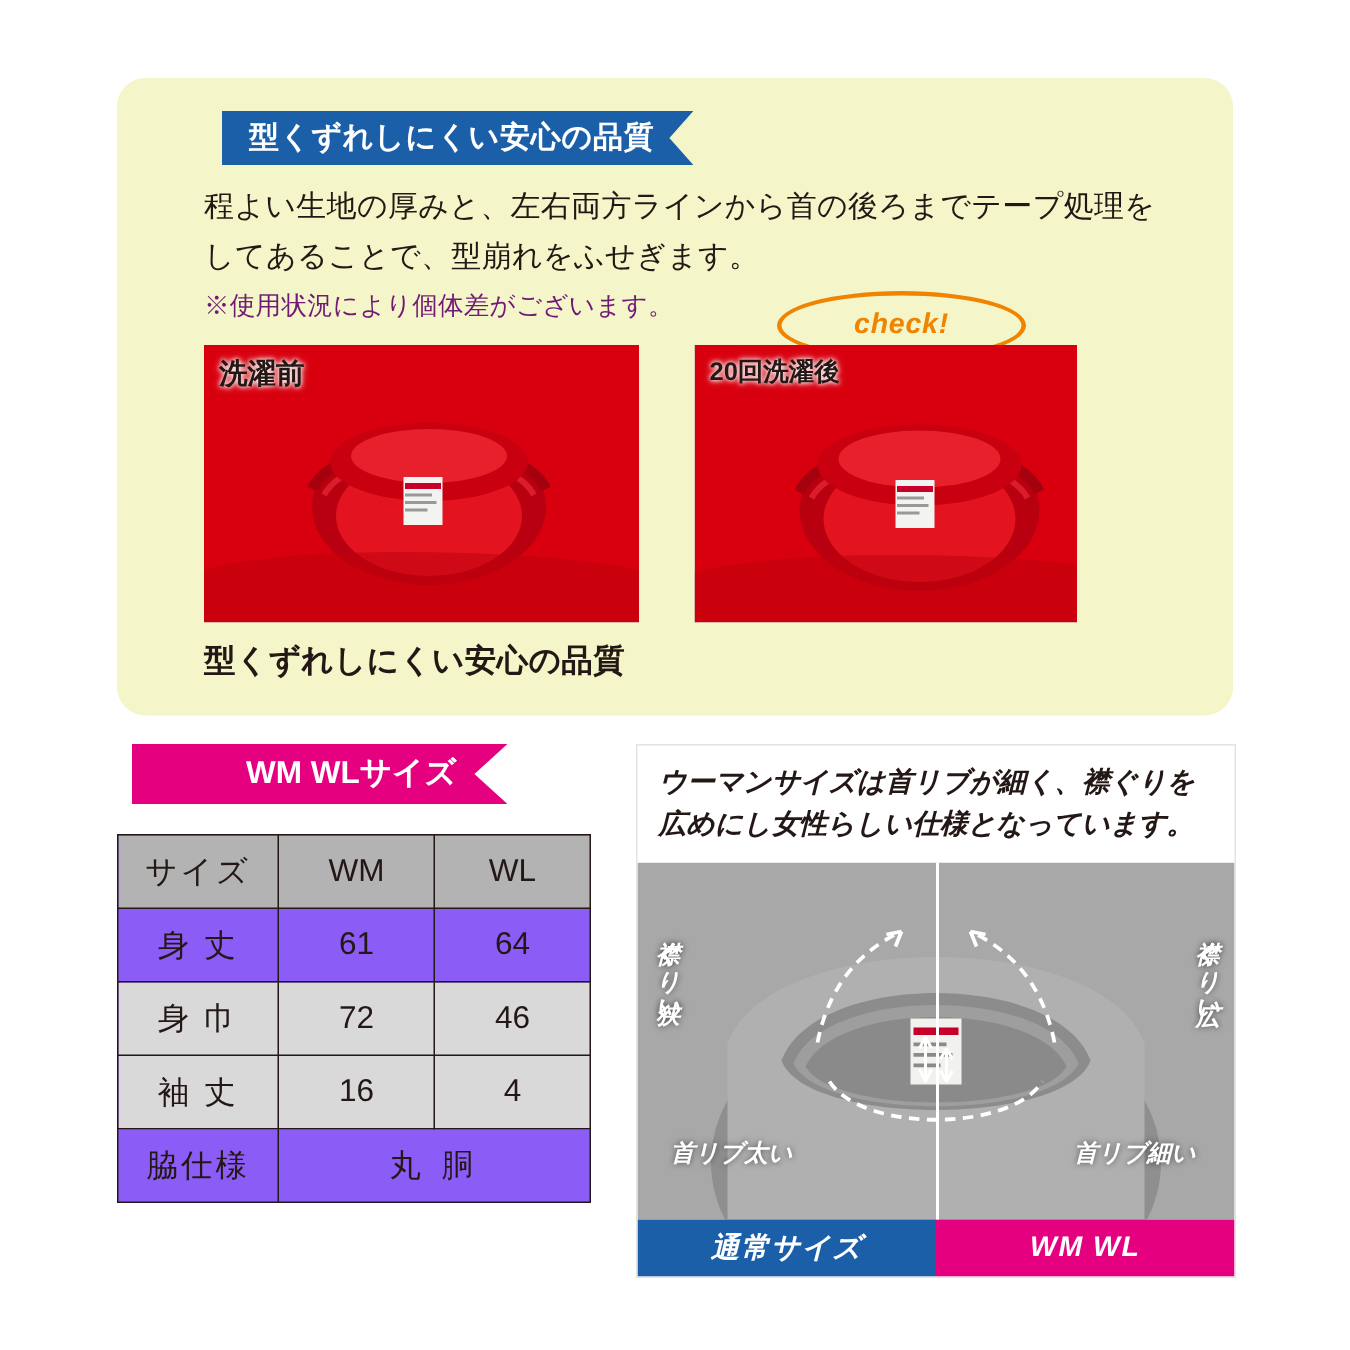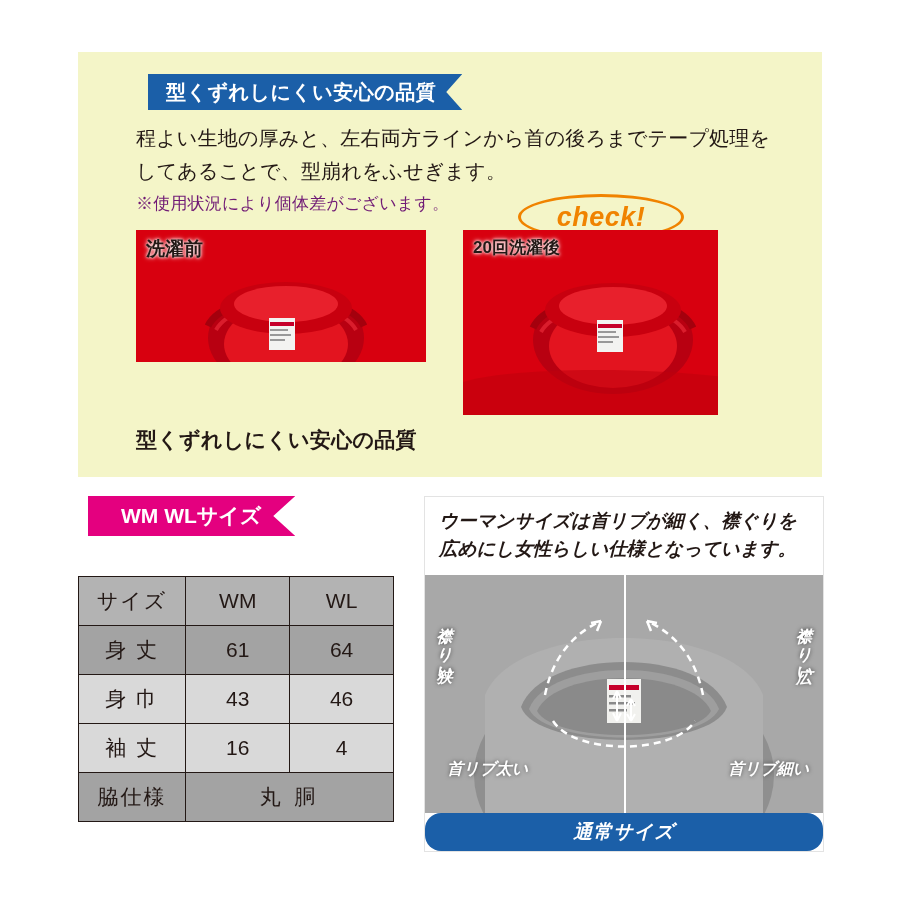--- a/index.html
+++ b/index.html
@@ -17,20 +17,21 @@
   }
 
   
   .top-panel {
     position: absolute;
     left: 78px;
     top: 52px;
     width: 744px;
     height: 425px;
     background: #f4f5c8;
+    border-radius: 19px;
   }
 
   .ribbon {
     position: absolute;
     left: 70px;
     top: 22px;
     height: 36px;
     background: #1b5fa8;
     color: #ffffff;
     font-size: 20px;
@@ -79,39 +80,39 @@
   }
   .check-bubble .bubble-text {
     position: absolute;
     inset: 0;
     display: flex;
     align-items: center;
     justify-content: center;
     color: #f08300;
     font-weight: bold;
     font-style: italic;
-    font-size: 27px;
+    font-size: 19px;
     letter-spacing: 0.5px;
   }
   .check-bubble .tail {
     position: absolute;
     left: 44px;
     top: 40px;
     width: 26px;
     height: 34px;
   }
   .check-bubble .tail svg { display: block; }
 
   
   .photo {
     position: absolute;
     overflow: hidden;
     background: #cfcfcf;
   }
-  .photo-1 { left: 58px;  top: 178px; width: 290px; height: 132px; }
+  .photo-1 { left: 58px;  top: 178px; width: 290px; height: 185px; }
   .photo-2 { left: 385px; top: 178px; width: 255px; height: 185px; }
 
   .photo .caption-in {
     position: absolute;
     left: 10px;
     top: 6px;
     font-size: 19px;
     font-weight: bold;
     color: #231815;
     z-index: 5;
@@ -132,33 +133,32 @@
   .pink-ribbon {
     position: absolute;
     left: 88px;
     top: 496px;
     height: 40px;
     background: #e4007f;
     color: #ffffff;
     font-size: 21px;
     font-weight: bold;
     line-height: 40px;
-    padding: 0 34px 0 33px;
+    padding: 0 34px 0 76px;
     clip-path: polygon(0 0, 100% 0, calc(100% - 22px) 50%, 100% 100%, 0 100%);
     white-space: nowrap;
   }
 
   table.size-table {
     position: absolute;
     left: 78px;
     top: 556px;
     width: 316px;
     border-collapse: collapse;
-    background: #a3a3a3;
-    margin-top: 20px;
+    background: #8b5cf6;
   }
   table.size-table td {
     border: 1.5px solid #231815;
     text-align: center;
     font-size: 21px;
     height: 46px;
     color: #231815;
   }
   table.size-table tr.head td {
     background: #b3b3b3;
@@ -213,42 +213,41 @@
   }
   .rp-footer div {
     flex: 1 1 50%;
     color: #ffffff;
     font-size: 19px;
     font-weight: bold;
     display: flex;
     align-items: center;
     justify-content: center;
     letter-spacing: 1px;
-    border-radius: 16px;
   }
   .rp-footer .left  { background: #1b5fa8; }
   .rp-footer .right { background: #e4007f; }
 
   .rp-label {
     position: absolute;
     color: #ffffff;
     font-size: 16px;
     font-weight: bold;
     z-index: 6;
     text-shadow: 0 0 4px rgba(0,0,0,.55);
   }
   .rp-label.vertical {
     writing-mode: vertical-rl;
     line-height: 1.15;
     letter-spacing: 1px;
   }
   .rp-l-left   { left: 10px;  top: 118px; }
   .rp-l-right  { right: 10px; top: 118px; }
   .rp-l-bl     { left: 22px;  top: 262px; }
-  .rp-l-br     { right: 14px; top: 262px; }
+  .rp-l-br     { right: 26px; top: 262px; }
 
   .divider-v {
     position: absolute;
     left: 199px;
     top: 78px;
     width: 2px;
     height: 238px;
     background: #ffffff;
     z-index: 5;
   }
@@ -324,21 +323,21 @@
     <td class="val">WM</td>
     <td class="val">WL</td>
   </tr>
   <tr>
     <td class="label">身 丈</td>
     <td class="val">61</td>
     <td class="val">64</td>
   </tr>
   <tr class="alt">
     <td class="label">身 巾</td>
-    <td class="val">43</td>
+    <td class="val">72</td>
     <td class="val">46</td>
   </tr>
   <tr class="alt">
     <td class="label">袖 丈</td>
     <td class="val">16</td>
     <td class="val">4</td>
   </tr>
   <tr>
     <td class="label">脇仕様</td>
     <td class="span2" colspan="2">丸 胴</td>
@@ -376,14 +375,15 @@
 
   <div class="divider-v"></div>
 
   <div class="rp-label vertical rp-l-left">襟ぐり狭い</div>
   <div class="rp-label vertical rp-l-right">襟ぐり広い</div>
   <div class="rp-label rp-l-bl">首リブ太い</div>
   <div class="rp-label rp-l-br">首リブ細い</div>
 
   <div class="rp-footer">
     <div class="left">通常サイズ</div>
+    <div class="right">WM WL</div>
   </div>
 </div>
 
 </body></html>

